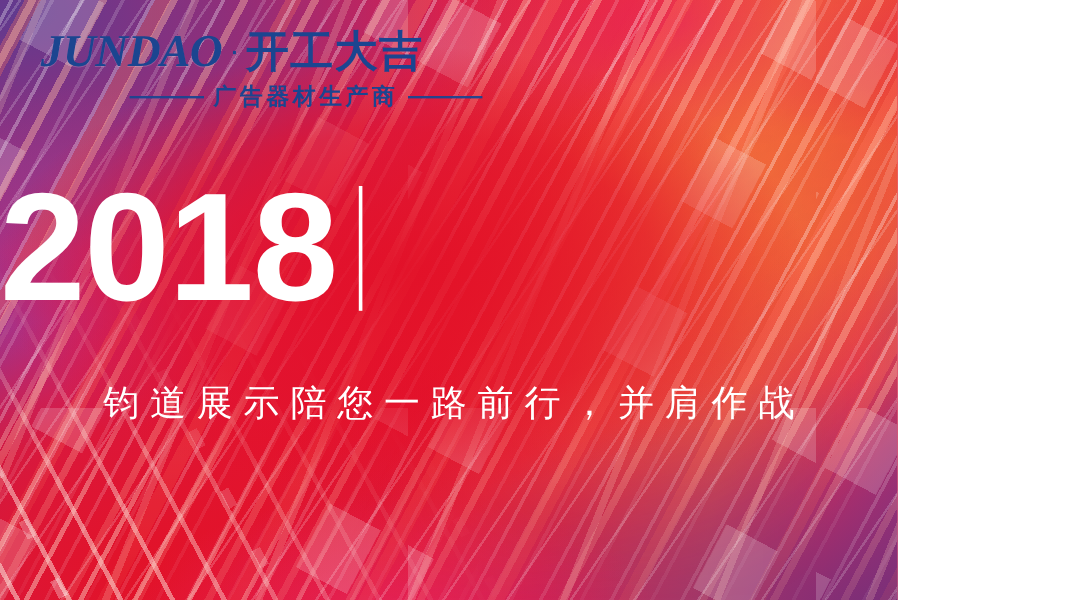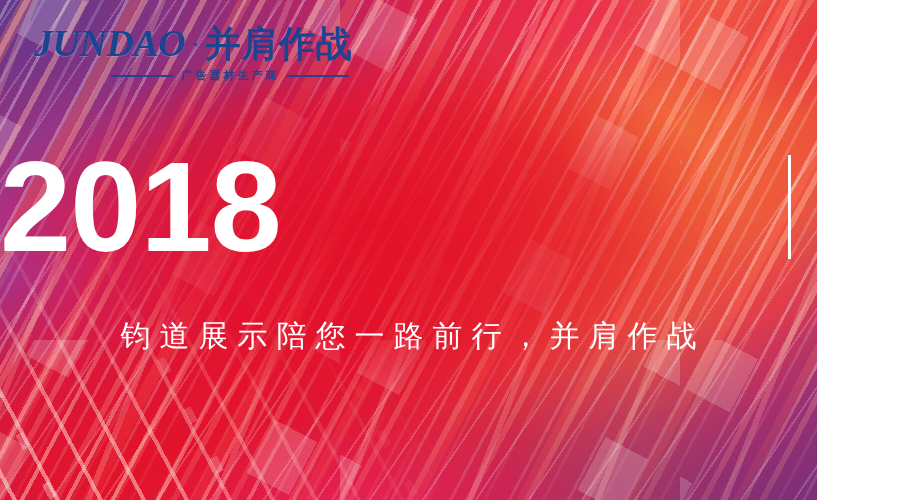--- a/index.html
+++ b/index.html
@@ -2,21 +2,21 @@
 <html><head>
 <meta charset="utf-8">
 <style>
   html, body {
     margin: 0;
     padding: 0;
     background: #ffffff;
   }
   #banner {
     position: relative;
-    width: 817px;
+    width: 748px;
     height: 500px;
     overflow: hidden;
     font-family: "Liberation Sans", sans-serif;
     background: #e8152b;
   }
 
   
   .bg-layer {
     position: absolute;
     inset: 0;
@@ -176,37 +176,37 @@
     padding-left: 74px;
   }
   .logo-rule {
     width: 62px;
     height: 2px;
     background: #1b4590;
     opacity: 0.95;
   }
   .logo-subtext {
     font-family: Liberation Mono, monospace;
-    font-size: 11px;
+    font-size: 19px;
     font-weight: bold;
     color: #1b4590;
     letter-spacing: 3px;
     margin: 0 8px;
     white-space: nowrap;
   }
 
   
   .headline {
     position: absolute;
     left: 0;
     right: 0;
     top: 152px;
     display: flex;
     align-items: center;
-    justify-content: space-between;
+    justify-content: flex-start;
     z-index: 5;
   }
   .year {
     font-family: "Liberation Sans", sans-serif;
     font-weight: bold;
     font-size: 128px;
     line-height: 0.86;
     color: #ffffff;
     letter-spacing: -1px;
   }
@@ -253,21 +253,21 @@
   <div class="bg-layer bg-streaks2"></div>
   <div class="bg-layer bg-dashes"></div>
   <div class="bg-layer bg-cross"></div>
   <div class="bg-layer bg-ticks"></div>
   <div class="bg-layer bg-core"></div>
 
   <div class="logo">
     <div class="logo-main">
       <span class="logo-latin">JUNDAO</span>
       <span class="logo-dot">·</span>
-      <span class="logo-cn">并肩作战</span>
+      <span class="logo-cn">开工大吉</span>
     </div>
     <div class="logo-sub">
       <span class="logo-rule"></span>
       <span class="logo-subtext">广告器材生产商</span>
       <span class="logo-rule"></span>
     </div>
   </div>
 
   <div class="headline">
     <span class="year">2018</span>

